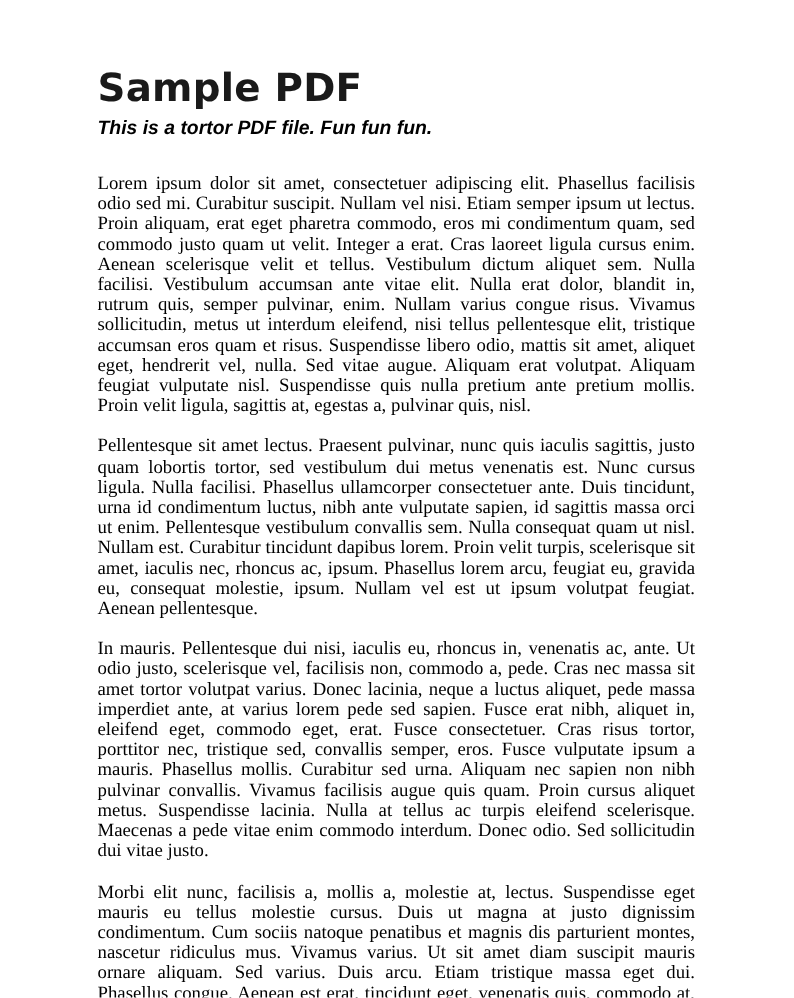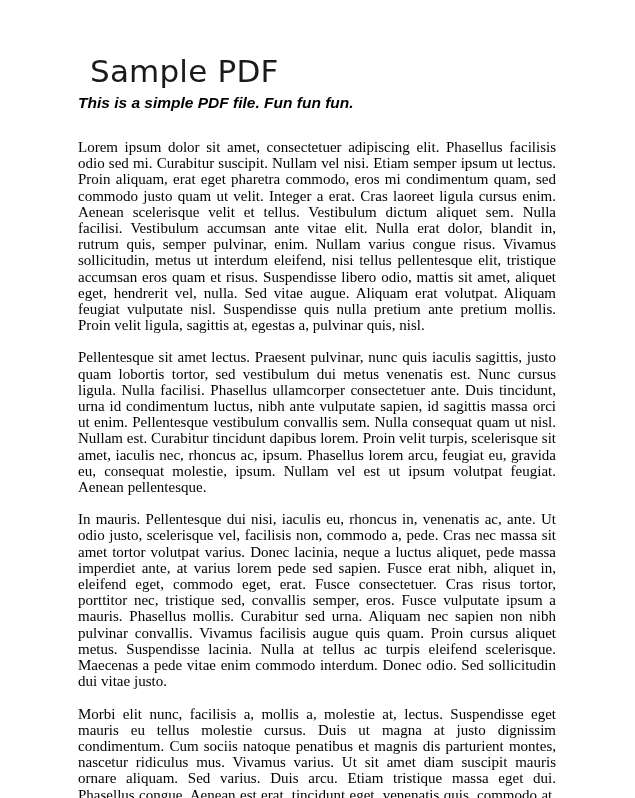--- a/index.html
+++ b/index.html
@@ -24,25 +24,25 @@
   }
   .content {
     position: absolute;
     left: 78px;
     top: 52px;
     width: 478px;
   }
   .doc-title {
     font-family: "DejaVu Sans", "Liberation Sans", sans-serif;
     font-size: 31px;
-    font-weight: 400;
+    font-weight: 700;
     letter-spacing: 0.2px;
     line-height: 38px;
     color: #1a1a1a;
-    margin: 0 0 2px 12px;
+    margin: 0 0 2px 0;
     white-space: nowrap;
   }
   .doc-subtitle {
     font-family: "Liberation Sans", sans-serif;
     font-size: 15.5px;
     font-weight: bold;
     font-style: italic;
     line-height: 21px;
     color: #000000;
     margin: 0 0 26px 0;
@@ -63,21 +63,21 @@
   }
 </style>
 </head>
 <body>
 
 <div class="page">
   <div class="content">
 
     <h1 class="doc-title">Sample PDF</h1>
 
-    <h2 class="doc-subtitle">This is a simple PDF file. Fun fun fun.</h2>
+    <h2 class="doc-subtitle">This is a tortor PDF file. Fun fun fun.</h2>
 
     <div class="body-copy">
       <p>Lorem ipsum dolor sit amet, consectetuer adipiscing elit. Phasellus facilisis odio sed mi. Curabitur suscipit. Nullam vel nisi. Etiam semper ipsum ut lectus. Proin aliquam, erat eget pharetra commodo, eros mi condimentum quam, sed commodo justo quam ut velit. Integer a erat. Cras laoreet ligula cursus enim. Aenean scelerisque velit et tellus. Vestibulum dictum aliquet sem. Nulla facilisi. Vestibulum accumsan ante vitae elit. Nulla erat dolor, blandit in, rutrum quis, semper pulvinar, enim. Nullam varius congue risus. Vivamus sollicitudin, metus ut interdum eleifend, nisi tellus pellentesque elit, tristique accumsan eros quam et risus. Suspendisse libero odio, mattis sit amet, aliquet eget, hendrerit vel, nulla. Sed vitae augue. Aliquam erat volutpat. Aliquam feugiat vulputate nisl. Suspendisse quis nulla pretium ante pretium mollis. Proin velit ligula, sagittis at, egestas a, pulvinar quis, nisl.</p>
       <p>Pellentesque sit amet lectus. Praesent pulvinar, nunc quis iaculis sagittis, justo quam lobortis tortor, sed vestibulum dui metus venenatis est. Nunc cursus ligula. Nulla facilisi. Phasellus ullamcorper consectetuer ante. Duis tincidunt, urna id condimentum luctus, nibh ante vulputate sapien, id sagittis massa orci ut enim. Pellentesque vestibulum convallis sem. Nulla consequat quam ut nisl. Nullam est. Curabitur tincidunt dapibus lorem. Proin velit turpis, scelerisque sit amet, iaculis nec, rhoncus ac, ipsum. Phasellus lorem arcu, feugiat eu, gravida eu, consequat molestie, ipsum. Nullam vel est ut ipsum volutpat feugiat. Aenean pellentesque.</p>
       <p>In mauris. Pellentesque dui nisi, iaculis eu, rhoncus in, venenatis ac, ante. Ut odio justo, scelerisque vel, facilisis non, commodo a, pede. Cras nec massa sit amet tortor volutpat varius. Donec lacinia, neque a luctus aliquet, pede massa imperdiet ante, at varius lorem pede sed sapien. Fusce erat nibh, aliquet in, eleifend eget, commodo eget, erat. Fusce consectetuer. Cras risus tortor, porttitor nec, tristique sed, convallis semper, eros. Fusce vulputate ipsum a mauris. Phasellus mollis. Curabitur sed urna. Aliquam nec sapien non nibh pulvinar convallis. Vivamus facilisis augue quis quam. Proin cursus aliquet metus. Suspendisse lacinia. Nulla at tellus ac turpis eleifend scelerisque. Maecenas a pede vitae enim commodo interdum. Donec odio. Sed sollicitudin dui vitae justo.</p>
       <p>Morbi elit nunc, facilisis a, mollis a, molestie at, lectus. Suspendisse eget mauris eu tellus molestie cursus. Duis ut magna at justo dignissim condimentum. Cum sociis natoque penatibus et magnis dis parturient montes, nascetur ridiculus mus. Vivamus varius. Ut sit amet diam suscipit mauris ornare aliquam. Sed varius. Duis arcu. Etiam tristique massa eget dui. Phasellus congue. Aenean est erat, tincidunt eget, venenatis quis, commodo at, quam.</p>
     </div>
 
   </div>
 </div>

